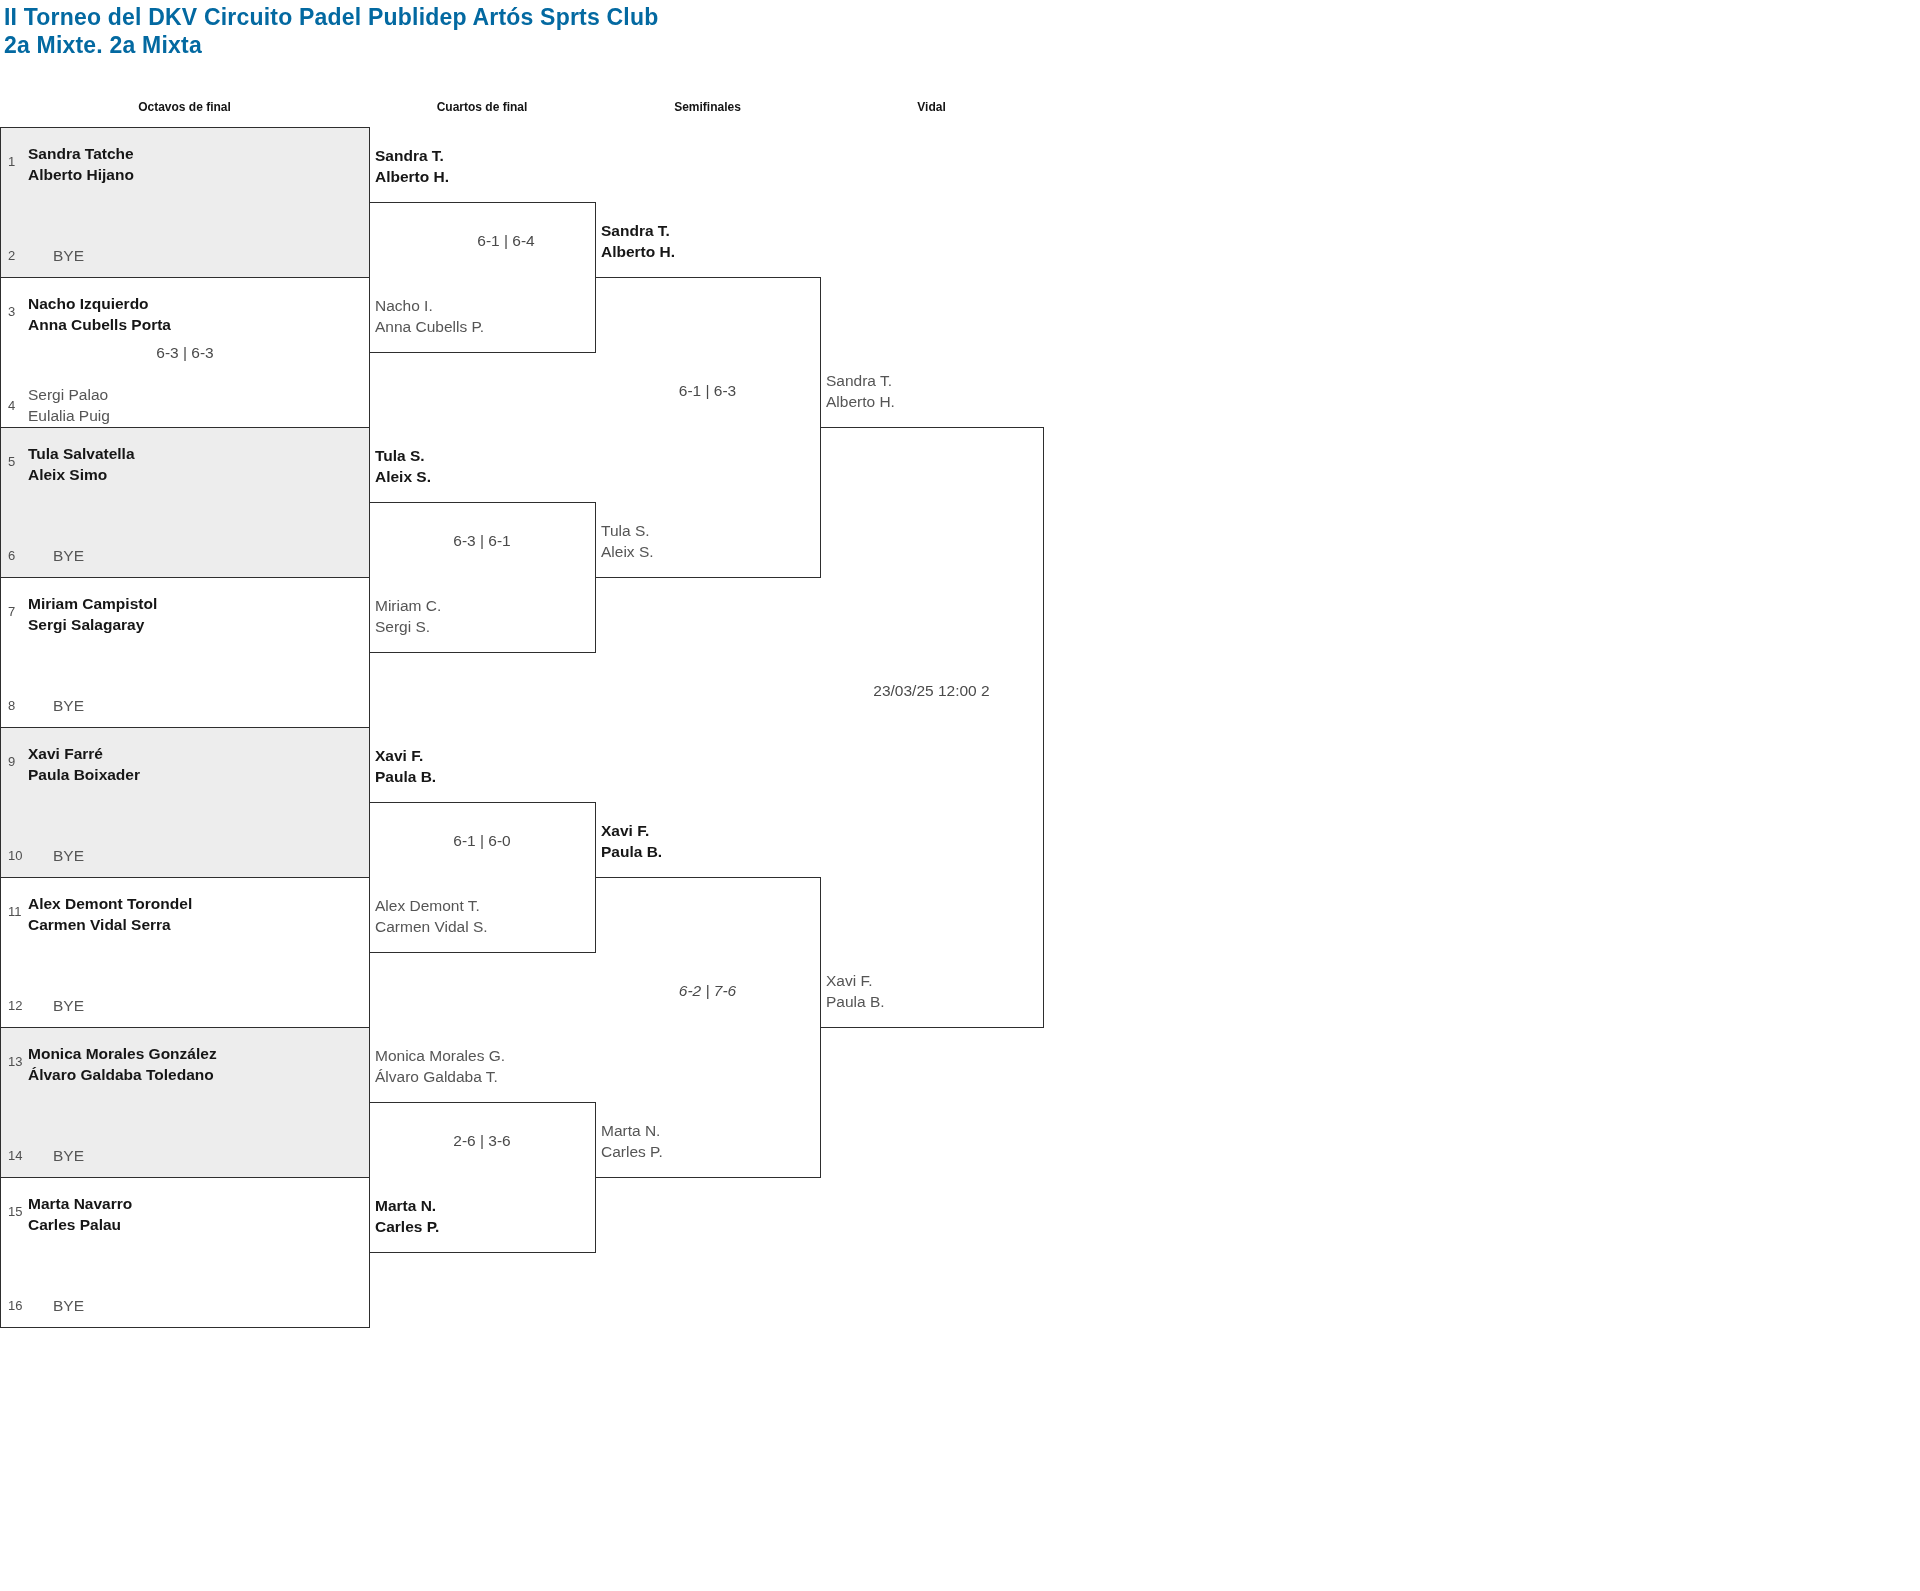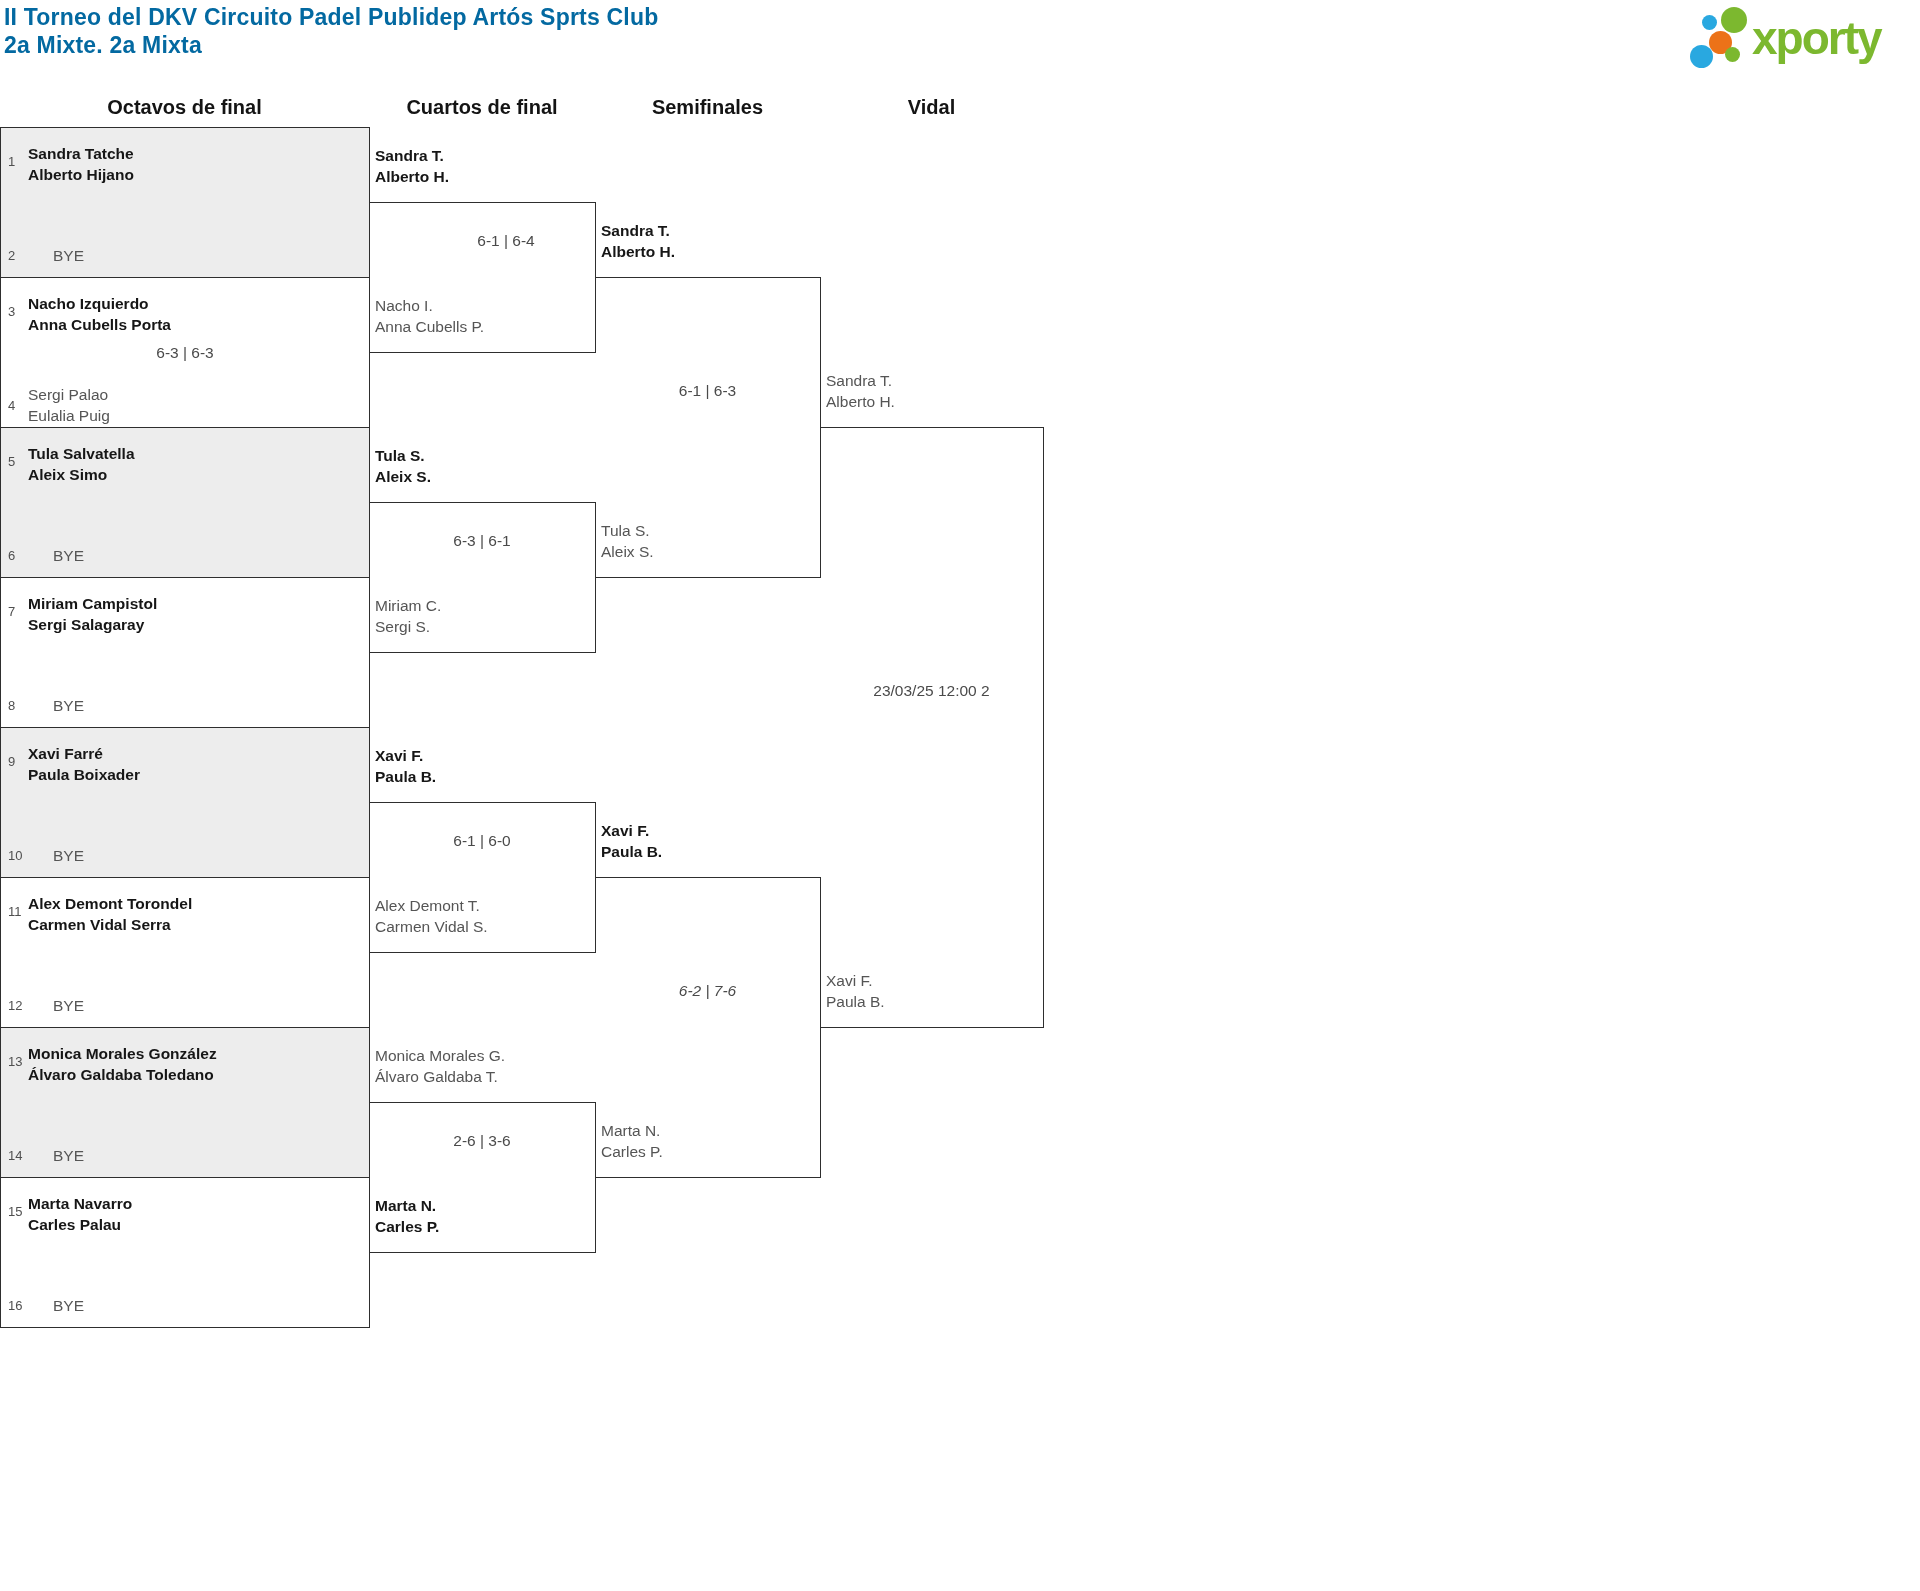--- a/index.html
+++ b/index.html
@@ -1,20 +1,20 @@
 <!DOCTYPE html>
 <html><head>
 <meta charset="utf-8">
 <style>
   html,body{margin:0;padding:0;background:#fff;}
   #canvas{position:relative;width:1920px;height:1591px;background:#ffffff;overflow:hidden;
           font-family:"Liberation Sans",sans-serif;}
   .abs{position:absolute;}
   .title-line{position:absolute;left:4px;font-size:23px;font-weight:700;color:#0369a1;letter-spacing:.2px;white-space:nowrap;}
-  .round-header{position:absolute;top:97px;height:20px;font-size:20px;font-weight:700;color:#141414;text-align:center;line-height:20px;}
+  .round-header{position:absolute;top:97px;height:20px;font-size:12px;font-weight:700;color:#141414;text-align:center;line-height:20px;}
   .box{position:absolute;box-sizing:border-box;border:1px solid #2e2e2e;background:transparent;}
   .r16{left:0;width:370px;height:151px;}
   .r16.alt{background:#ededed;}
   .qf{left:369px;width:227px;height:151px;}
   .sf{left:595px;width:226px;height:301px;border-left:none;}
   .final-box{left:820px;width:224px;height:601px;border-left:none;}
   .team{position:absolute;font-size:15.5px;line-height:21px;color:#555555;white-space:nowrap;}
   .team.win{font-weight:700;color:#161616;}
   .seed{position:absolute;font-size:13px;line-height:21px;color:#4f4f4f;}
   .score{position:absolute;font-size:15.5px;line-height:21px;color:#4a4a4a;text-align:center;white-space:nowrap;}
@@ -28,28 +28,20 @@
   .logo-text{position:absolute;left:1752px;top:10px;font-size:46px;font-weight:700;letter-spacing:-2px;color:#7cb82f;line-height:56px;}
 </style>
 </head>
 <body>
 
 <div id="canvas">
 
   <div class="title-line" style="top:4px;">II Torneo del DKV Circuito Padel Publidep Artós Sprts Club</div>
   <div class="title-line" style="top:32px;">2a Mixte. 2a Mixta</div>
 
-  <div class="abs" style="left:1680px;top:0;width:240px;height:70px;">
-    <div class="dot" style="left:22px;top:15px;width:15px;height:15px;background:#29a8e0;"></div>
-    <div class="dot" style="left:41px;top:7px;width:26px;height:26px;background:#7cb82f;"></div>
-    <div class="dot" style="left:29px;top:31px;width:23px;height:23px;background:#ec7218;"></div>
-    <div class="dot" style="left:10px;top:45px;width:23px;height:23px;background:#29a8e0;"></div>
-    <div class="dot" style="left:45px;top:47px;width:15px;height:15px;background:#7cb82f;"></div>
-    <div class="logo-text" style="left:72px;top:10px;">xporty</div>
-  </div>
 
   <div class="round-header" style="left:0;width:369px;">Octavos de final</div>
   <div class="round-header" style="left:369px;width:226px;">Cuartos de final</div>
   <div class="round-header" style="left:595px;width:225px;">Semifinales</div>
   <div class="round-header" style="left:820px;width:223px;">Vidal</div>
 
   <div class="box r16 alt" style="top:127px;">
     <div class="seed slot-top-seed">1</div>
     <div class="team win slot-top-name">
       <div>Sandra Tatche</div>

